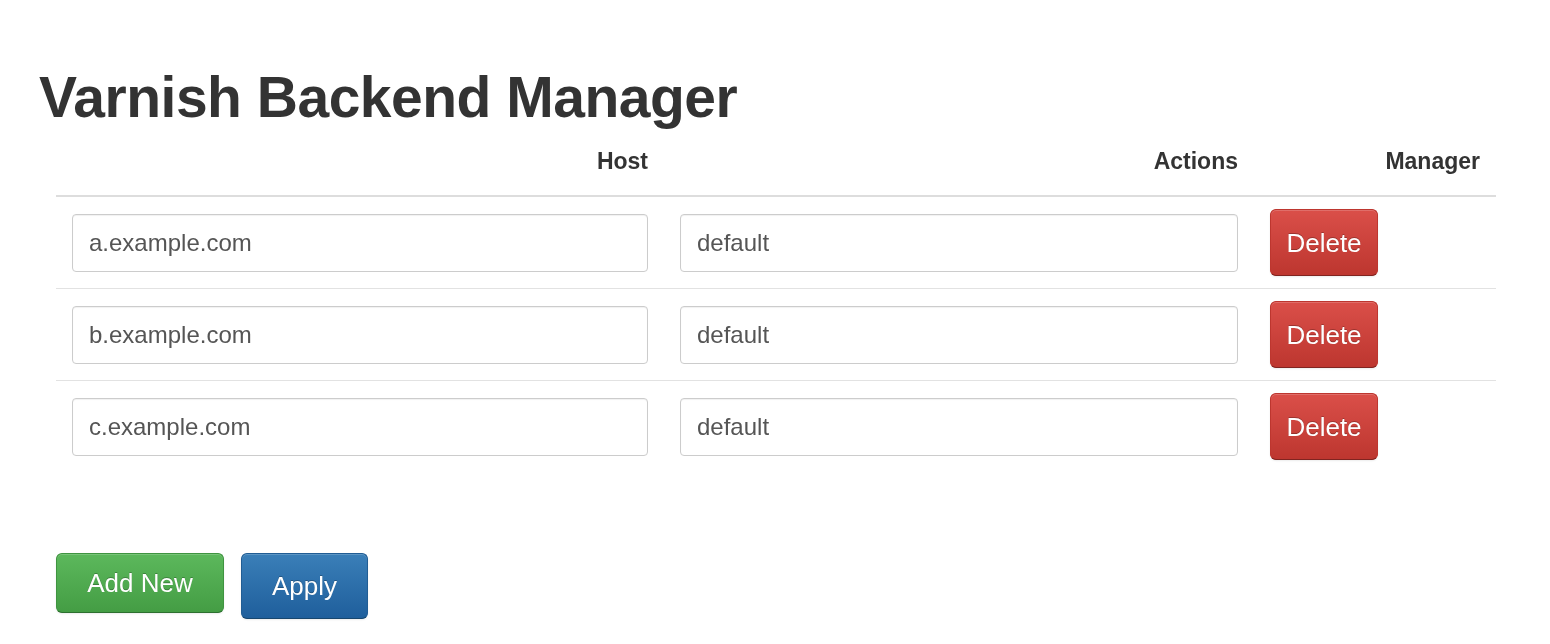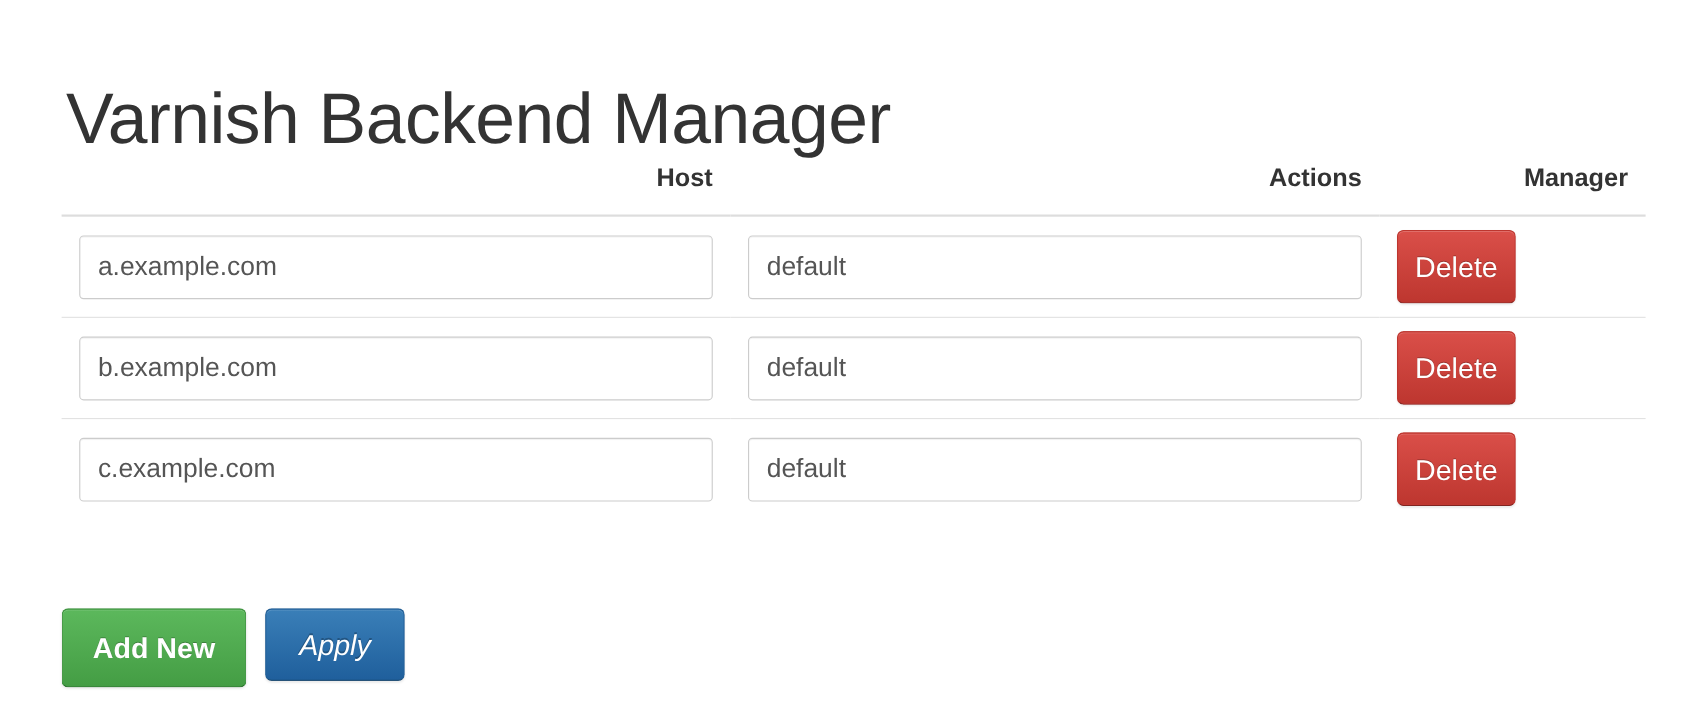--- a/index.html
+++ b/index.html
@@ -12,25 +12,25 @@
   }
   #page {
     position: relative;
     width: 1550px;
     height: 644px;
     overflow: hidden;
     background: #fff;
   }
   .page-title {
     position: absolute;
-    left: 60px;
+    left: 39px;
     top: 28px;
-    font-size: 65px;
+    font-size: 57px;
     line-height: 1.1;
-    font-weight: normal;
+    font-weight: bold;
     color: #333333;
     letter-spacing: -0.5px;
     white-space: nowrap;
   }
   table.backend-table {
     position: absolute;
     left: 56px;
     top: 140px;
     width: 1440px;
     border-collapse: collapse;
@@ -89,33 +89,31 @@
   .btn-delete {
     width: 108px;
     height: 67px;
     padding: 0;
     background-image: linear-gradient(to bottom, #da4f49 0%, #bd362f 100%);
     background-color: #bd362f;
     border-color: #bd362f #bd362f #802420;
   }
   .btn-add {
     width: 168px;
-    height: 72px;
+    height: 60px;
     background-image: linear-gradient(to bottom, #5cb85c 0%, #449d44 100%);
     background-color: #4a9f48;
     border-color: #3f9440 #3f9440 #2d7030;
-    font-weight: bold;
   }
   .btn-apply {
     width: 127px;
     height: 66px;
     background-image: linear-gradient(to bottom, #3a7fb8 0%, #1f5f9c 100%);
     background-color: #2a6ca8;
     border-color: #215d94 #215d94 #17466e;
-    font-style: italic;
   }
   .footer-actions {
     position: absolute;
     left: 56px;
     top: 553px;
     display: flex;
     gap: 17px;
     align-items: flex-start;
   }
 </style>

